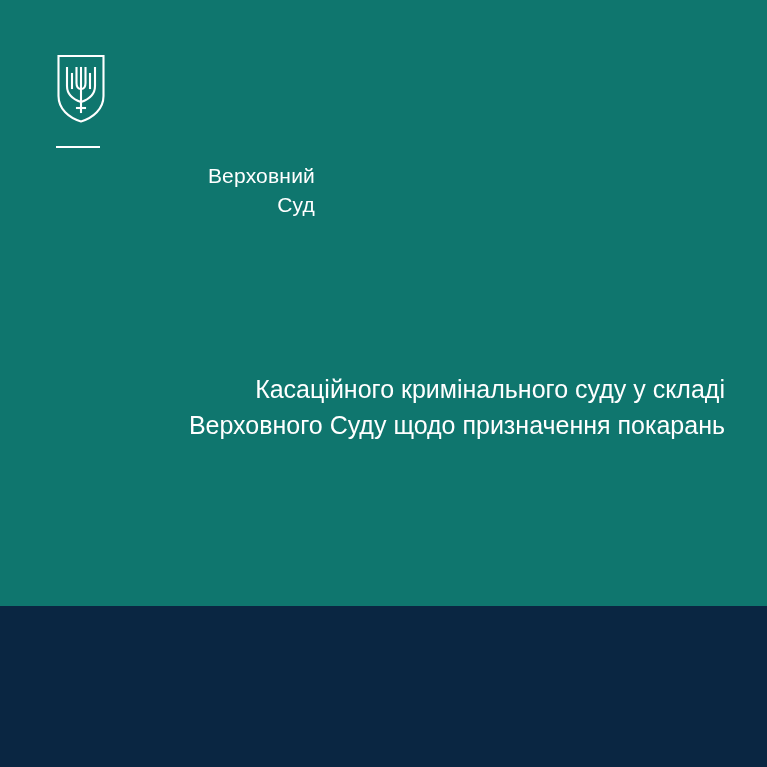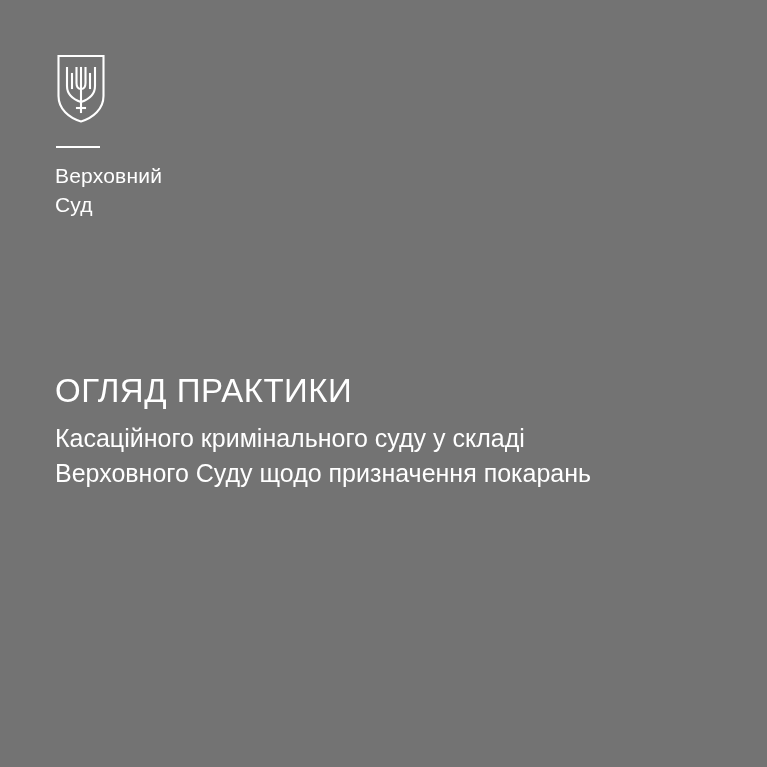--- a/index.html
+++ b/index.html
@@ -9,23 +9,24 @@
   body {
     width: 767px;
     height: 767px;
     background: #0a2642;
     font-family: "Liberation Sans", sans-serif;
     overflow: hidden;
   }
   .cover {
     position: relative;
     width: 767px;
-    height: 767px;
-    background: #737373;
+    height: 606px;
+    background: #0f766e;
     box-sizing: border-box;
+    text-align: right;
   }
 
   
   .brand {
     position: absolute;
     left: 55px;
     top: 52px;
     width: 260px;
   }
   .emblem {
@@ -99,18 +100,17 @@
           <path d="M22 56 L30 56"></path>
         </g>
       </svg>
     </span>
     <div class="brand-rule"></div>
     <div class="brand-name">Верховний
 Суд</div>
   </div>
 
   <div class="title-block">
-    <h1 class="title-main">ОГЛЯД ПРАКТИКИ</h1>
     <p class="title-sub">Касаційного кримінального суду у складі
 Верховного Суду щодо призначення покарань</p>
   </div>
 
 </div>
 
 </body></html>

